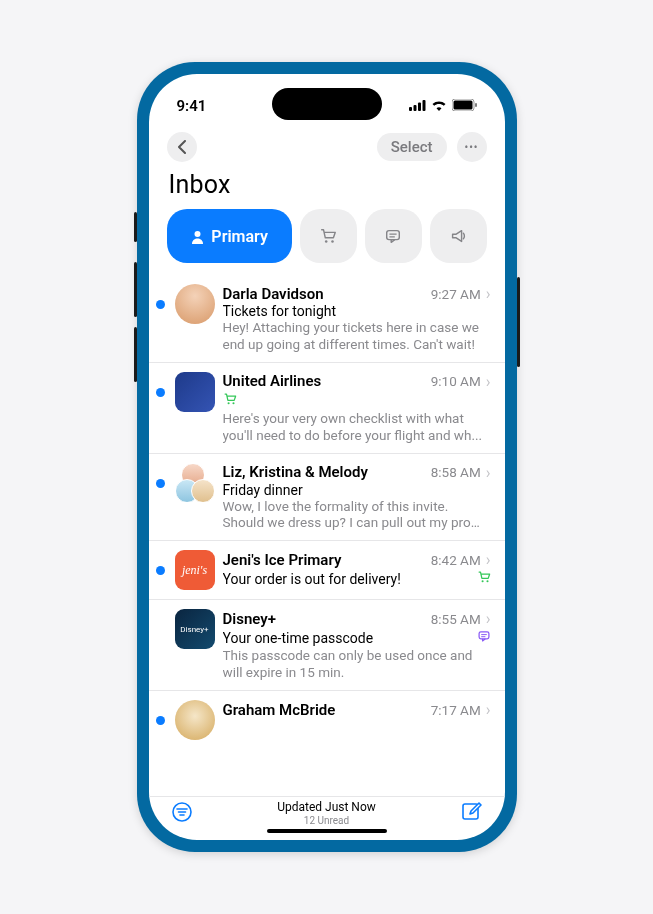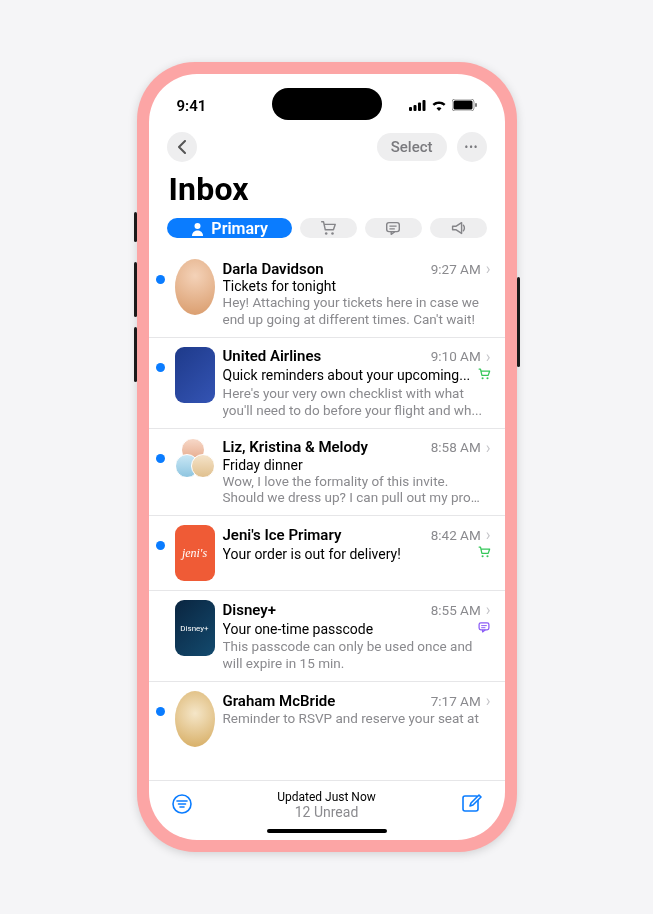--- a/index.html
+++ b/index.html
@@ -8,21 +8,21 @@
     font-family: -apple-system, BlinkMacSystemFont, "Segoe UI", Roboto, sans-serif;
     display: flex;
     align-items: center;
     justify-content: center;
     min-height: 914px;
     width: 653px;
   }
   .phone {
     width: 380px;
     height: 790px;
-    background: #fca5a5;
+    background: #0369a1;
     border-radius: 58px;
     padding: 12px;
     position: relative;
     box-shadow: 0 2px 10px rgba(0,0,0,0.15);
   }
   .phone-side-btn {
     position: absolute;
     background: #1a1a1a;
     border-radius: 2px;
   }
@@ -86,33 +86,33 @@
     width: 30px; height: 30px;
     border-radius: 50%;
     background: #eeeeef;
     display: flex; align-items: center; justify-content: center;
     color: #7a7a7e;
     font-weight: 700;
     letter-spacing: 1px;
     font-size: 10px;
   }
   .title {
-    font-size: 32px;
-    font-weight: 700;
+    font-size: 25px;
+    font-weight: 400;
     padding: 0 20px 10px;
     letter-spacing: 0.2px;
   }
   .category-row {
     display: flex;
     gap: 8px;
     padding: 0 18px 12px;
   }
   .cat-pill {
     flex: 1;
-    height: 20px;
+    height: 54px;
     border-radius: 20px;
     background: #eeeeef;
     display: flex;
     align-items: center;
     justify-content: center;
     color: #858589;
   }
   .cat-pill.primary {
     flex: 2.2;
     background: #0a7cff;
@@ -138,21 +138,21 @@
     align-items: flex-start;
     padding-top: 16px;
     justify-content: center;
   }
   .unread-dot {
     width: 9px; height: 9px;
     border-radius: 50%;
     background: #0a7cff;
   }
   .avatar {
-    width: 40px; height: 56px;
+    width: 40px; height: 40px;
     border-radius: 50%;
     flex-shrink: 0;
     display: flex;
     align-items: center;
     justify-content: center;
     font-size: 9px;
     color: #fff;
     overflow: hidden;
     position: relative;
   }
@@ -200,34 +200,34 @@
   .preview {
     font-size: 13.5px;
     color: #8a8a8e;
     line-height: 1.25;
     display: -webkit-box;
     -webkit-line-clamp: 2;
     -webkit-box-orient: vertical;
     overflow: hidden;
   }
   .bottom-bar {
-    height: 60px;
+    height: 44px;
     border-top: 1px solid #e6e6e8;
     display: flex;
     align-items: center;
     justify-content: space-between;
     padding: 0 22px 10px;
     position: relative;
   }
   .bottom-center {
     text-align: center;
     font-size: 12px;
     line-height: 1.2;
   }
-  .bottom-center .sub { font-size: 14px; color: #8a8a8e; }
+  .bottom-center .sub { font-size: 10px; color: #8a8a8e; }
   .home-indicator {
     position: absolute;
     bottom: 7px;
     left: 50%;
     transform: translateX(-50%);
     width: 120px;
     height: 4px;
     background: #000;
     border-radius: 3px;
   }
@@ -350,21 +350,20 @@
           <div class="avatar square av-united"></div>
           <div class="msg-body">
             <div class="line1">
               <span class="sender">United Airlines</span>
               <span class="line1-right">
                 <span class="timestamp">9:10 AM</span>
                 <span class="chev">›</span>
               </span>
             </div>
             <div class="line2">
-              <span class="subject">Quick reminders about your upcoming...</span>
               <span class="tag-icon"><svg width="14" height="14" viewBox="0 0 20 20">
                   <path d="M3 3 L5 3 L7 12 L16 12 L18 6 L6 6" stroke="#34c759" stroke-width="1.8" fill="none" stroke-linecap="round" stroke-linejoin="round"></path>
                   <circle cx="8" cy="16" r="1.5" fill="#34c759"></circle>
                   <circle cx="15" cy="16" r="1.5" fill="#34c759"></circle>
                 </svg></span>
             </div>
             <div class="preview">Here's your very own checklist with what you'll need to do before your flight and wh...</div>
           </div>
         </div>
         <div class="msg">
@@ -442,21 +441,20 @@
           </div>
           <div class="avatar av-graham"></div>
           <div class="msg-body">
             <div class="line1">
               <span class="sender">Graham McBride</span>
               <span class="line1-right">
                 <span class="timestamp">7:17 AM</span>
                 <span class="chev">›</span>
               </span>
             </div>
-            <div class="preview">Reminder to RSVP and reserve your seat at</div>
           </div>
         </div>
       </div>
 
     <div class="bottom-bar">
       <span>
         <svg width="22" height="22" viewBox="0 0 22 22">
             <circle cx="11" cy="11" r="9" stroke="#0a7cff" stroke-width="1.6" fill="none"></circle>
             <line x1="6" y1="8" x2="16" y2="8" stroke="#0a7cff" stroke-width="1.6" stroke-linecap="round"></line>
             <line x1="7.5" y1="11" x2="14.5" y2="11" stroke="#0a7cff" stroke-width="1.6" stroke-linecap="round"></line>

